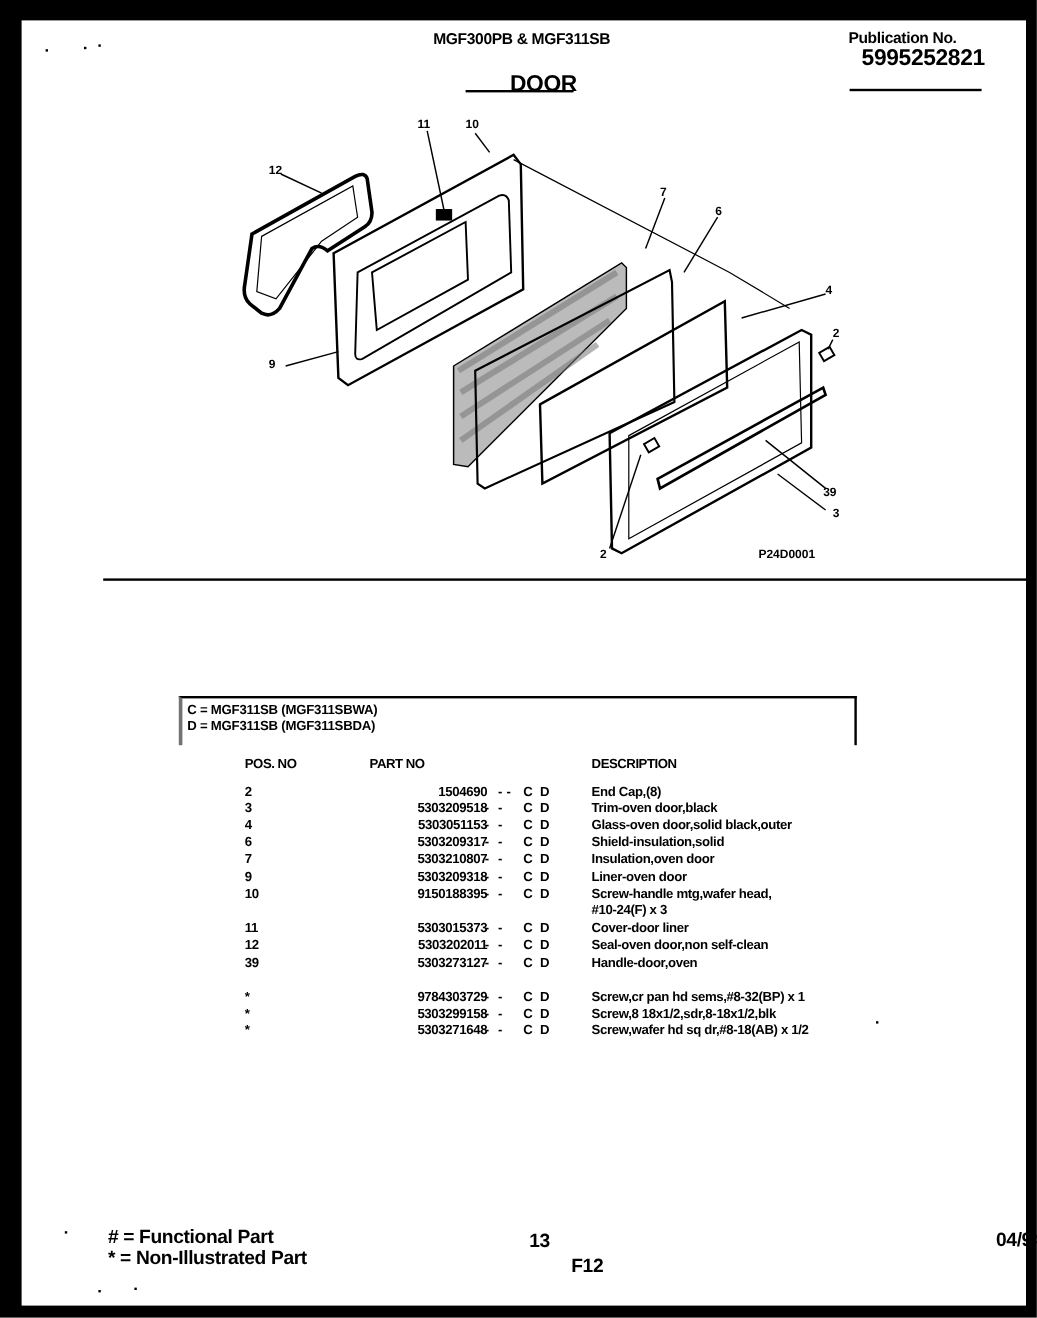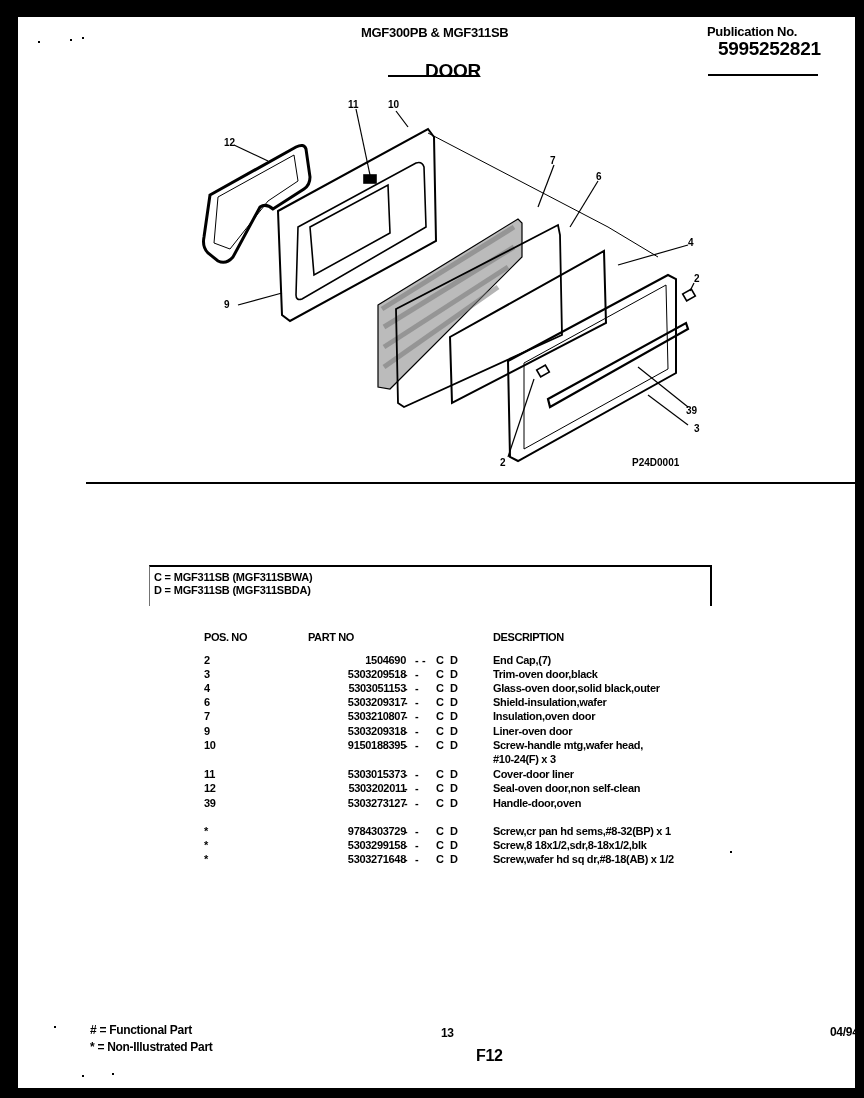--- a/index.html
+++ b/index.html
@@ -15,32 +15,32 @@
     }
     .abs { position: absolute; white-space: nowrap; }
     .hdr-model { left: 343px; top: 8px; font-size: 13px; font-weight: bold; letter-spacing: -0.3px; }
     .hdr-section { left: 407px; top: 43px; font-size: 19px; font-weight: bold; letter-spacing: -0.3px; }
     .hdr-pub-label { left: 689px; top: 7px; font-size: 13px; font-weight: bold; letter-spacing: -0.3px; }
     .hdr-pub-num { left: 700px; top: 21px; font-size: 19px; font-weight: bold; letter-spacing: -0.3px; }
     .hline { position: absolute; background: #000; }
     .diagram { position: absolute; left: 160px; top: 60px; width: 560px; height: 400px; }
     .callout { font-size: 10px; font-weight: bold; position: absolute; }
     .legend-box {
-      position: absolute; left: 131px; top: 548px; width: 560px; height: 39px;
-      border-top: 2px solid #000; border-right: 2px solid #000; border-left: 1px solid #737373;
+      position: absolute; left: 131px; top: 563px; width: 560px; height: 39px;
+      border-top: 2px solid #000; border-right: 2px solid #000; border-left: 3px solid #737373;
     }
     .legend-line { font-size: 11px; font-weight: bold; position: absolute; left: 4px; letter-spacing: -0.2px; }
     .tbl-head { font-size: 11px; font-weight: bold; letter-spacing: -0.4px; }
     .row { position: absolute; left: 0; width: 837px; height: 14px; font-size: 11px; font-weight: bold; letter-spacing: -0.3px; }
     .row span { position: absolute; white-space: nowrap; }
     .c-pos { left: 186px; }
     .c-part { left: 278px; width: 110px; text-align: right; }
     .c-d1 { left: 404px; }
     .c-desc { left: 475px; }
-    .foot { font-size: 12px; font-weight: bold; letter-spacing: -0.3px; }
+    .foot { font-size: 16px; font-weight: bold; letter-spacing: -0.3px; }
     .speck { position: absolute; width: 2px; height: 2px; background: #000; }
   </style>
 </head>
 <body>
 
 <div class="page">
 
   <div class="abs hdr-model">MGF300PB &amp; MGF311SB</div>
   <div class="abs hdr-section">DOOR</div>
   <div class="hline" style="left:370px; top:58px; width:90px; height:2px;"></div>
@@ -116,21 +116,21 @@
   <div class="abs tbl-head" style="left:475px; top:614px;">DESCRIPTION</div>
 
   <div>
     <div class="row" style="top:637px;">
       <span class="c-pos">2</span>
       <span class="c-part">1504690</span>
       <span class="c-d1">-</span>
       <span style="left:397px">-</span>
       <span style="left:418px">C</span>
       <span style="left:432px">D</span>
-      <span class="c-desc">End Cap,(7)</span>
+      <span class="c-desc">End Cap,(8)</span>
     </div>
     <div class="row" style="top:651px;">
       <span class="c-pos">3</span>
       <span class="c-part">5303209518</span>
       <span style="left:386px">-</span>
       <span style="left:397px">-</span>
       <span style="left:418px">C</span>
       <span style="left:432px">D</span>
       <span class="c-desc">Trim-oven door,black</span>
     </div>
@@ -143,21 +143,21 @@
       <span style="left:432px">D</span>
       <span class="c-desc">Glass-oven door,solid black,outer</span>
     </div>
     <div class="row" style="top:679px;">
       <span class="c-pos">6</span>
       <span class="c-part">5303209317</span>
       <span style="left:386px">-</span>
       <span style="left:397px">-</span>
       <span style="left:418px">C</span>
       <span style="left:432px">D</span>
-      <span class="c-desc">Shield-insulation,wafer</span>
+      <span class="c-desc">Shield-insulation,solid</span>
     </div>
     <div class="row" style="top:693px;">
       <span class="c-pos">7</span>
       <span class="c-part">5303210807</span>
       <span style="left:386px">-</span>
       <span style="left:397px">-</span>
       <span style="left:418px">C</span>
       <span style="left:432px">D</span>
       <span class="c-desc">Insulation,oven door</span>
     </div>

